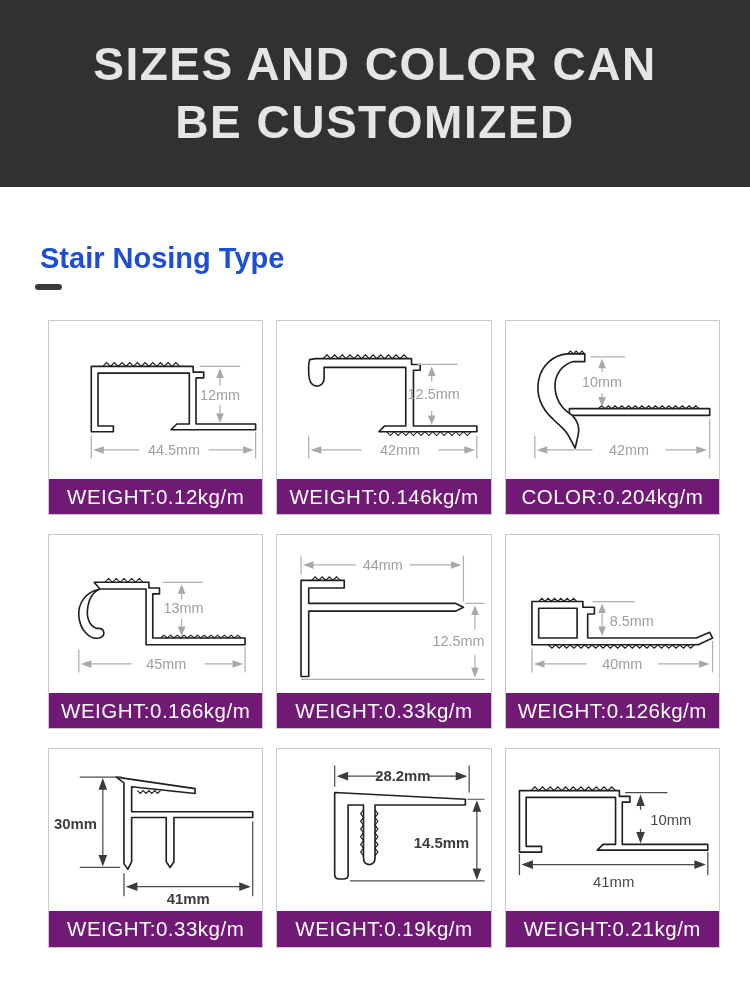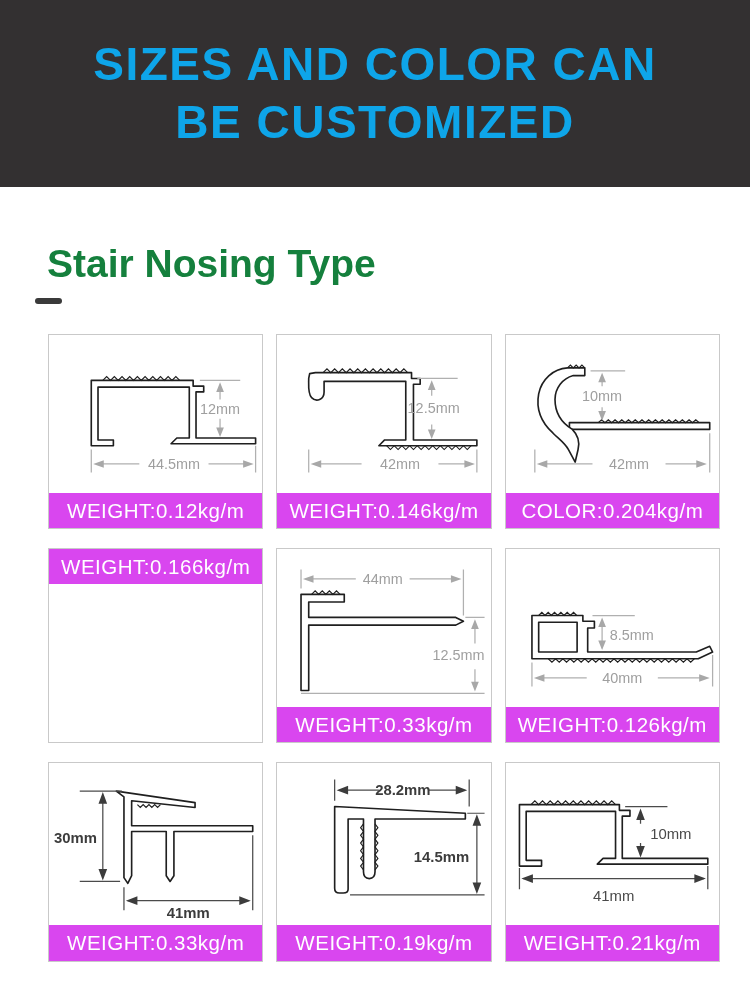--- a/index.html
+++ b/index.html
@@ -1,35 +1,35 @@
 <!DOCTYPE html>
 <html><head>
 <meta charset="utf-8">
 <style>
   html,body{margin:0;padding:0;background:#fff;}
   body{width:750px;min-height:984px;font-family:"Liberation Sans",sans-serif;}
 
   .banner{height:187px;background:#333031;display:flex;flex-direction:column;
           justify-content:center;align-items:center;}
-  .banner-line{color:#0ea5e9;font-weight:700;font-size:46px;line-height:1.26;
+  .banner-line{color:#e5e5e5;font-weight:700;font-size:46px;line-height:1.26;
           letter-spacing:1.5px;text-align:center;}
 
   .section-head{margin:55px 0 0 35px;}
-  .section-title{font-size:39px;font-weight:700;color:#15803d;margin:12px;}
+  .section-title{font-size:29px;font-weight:700;color:#1d4ed8;margin:5px;}
   .title-underline{width:27px;height:6px;background:#3a3a3a;border-radius:3px;margin-top:9px;}
 
   .grid{margin:30px 30px 28px 48px;display:grid;
         grid-template-columns:repeat(3,1fr);gap:19px 13px;}
 
   .card{border:1px solid #c9c9c9;background:#fff;display:flex;flex-direction:column;}
   .draw{height:158px;}
   .row3 .draw{height:162px;}
   .draw svg{display:block;width:100%;height:100%;}
 
-  .wbar{height:35px;background:#d946ef;display:flex;align-items:center;justify-content:center;}
+  .wbar{height:35px;background:#701a75;display:flex;align-items:center;justify-content:center;}
   .row3 .wbar{height:36px;}
   .wbar span{color:#ffffff;font-size:20.5px;letter-spacing:0.5px;}
 
   
   .pp{fill:#ffffff;stroke:#1f1f1f;stroke-width:1.7;stroke-linejoin:round;}
   .zz{fill:none;stroke:#1f1f1f;stroke-width:1.2;}
   .gl{stroke:#b0b0b0;stroke-width:1.3;fill:none;}
   .ga{fill:#a8a8a8;stroke:none;}
   .gt{fill:#9f9f9f;font-size:15px;font-family:"Liberation Sans",sans-serif;}
   .kl{stroke:#4b4b4b;stroke-width:1.3;fill:none;}
@@ -121,20 +121,39 @@
           <text class="gt" x="128" y="136" text-anchor="middle">42mm</text>
         </g>
       </svg>
     </div>
     <div class="wbar">
       <span>COLOR:0.204kg/m</span>
     </div>
   </div>
 
   <div class="card">
+    <div class="draw">
+      <svg viewBox="0 0 222 158">
+        <g>
+          <path class="pp" d="M47,46 H104 V52 H115 V58 H108 V104 H204 V111 H101 V53 H53 C38,56 30,68 31,81 C32,95 42,106 52,104 C60,102 58,93 50,94 C43,92 39,84 40,75 C41,63 46,56 53,53 Z"></path>
+          <path class="zz" d="M58,46 l4,-4 4,4 4,-4 4,4 4,-4 4,4 4,-4 4,4 4,-4 4,4"></path>
+          <path class="zz" d="M116,104 l3.5,-3 3.5,3 3.5,-3 3.5,3 3.5,-3 3.5,3 3.5,-3 3.5,3 3.5,-3 3.5,3 3.5,-3 3.5,3 3.5,-3 3.5,3 3.5,-3 3.5,3 3.5,-3 3.5,3 3.5,-3 3.5,3 3.5,-3 3.5,3 3.5,-3 3.5,3"></path>
+        </g>
+        <g>
+          <path class="gl" d="M118,46 H160 M138,51 V64 M138,84 V100"></path>
+          <path class="ga" d="M138,48 l-4,10 h8 Z M138,102 l-4,-10 h8 Z"></path>
+          <text class="gt" x="140" y="78" text-anchor="middle">13mm</text>
+        </g>
+        <g>
+          <path class="gl" d="M31,116 V140 M204,113 V140 M37,131 H86 M162,131 H200"></path>
+          <path class="ga" d="M33,131 l11,-4 v8 Z M202,131 l-11,-4 v8 Z"></path>
+          <text class="gt" x="122" y="136" text-anchor="middle">45mm</text>
+        </g>
+      </svg>
+    </div>
     <div class="wbar">
       <span>WEIGHT:0.166kg/m</span>
     </div>
   </div>
 
   <div class="card">
     <div class="draw">
       <svg viewBox="0 0 222 158">
         <g>
           <path class="pp" d="M25,44 H70 V52 H33 V68 H186 L194,72 L186,76 H33 V144 H25 Z"></path>

